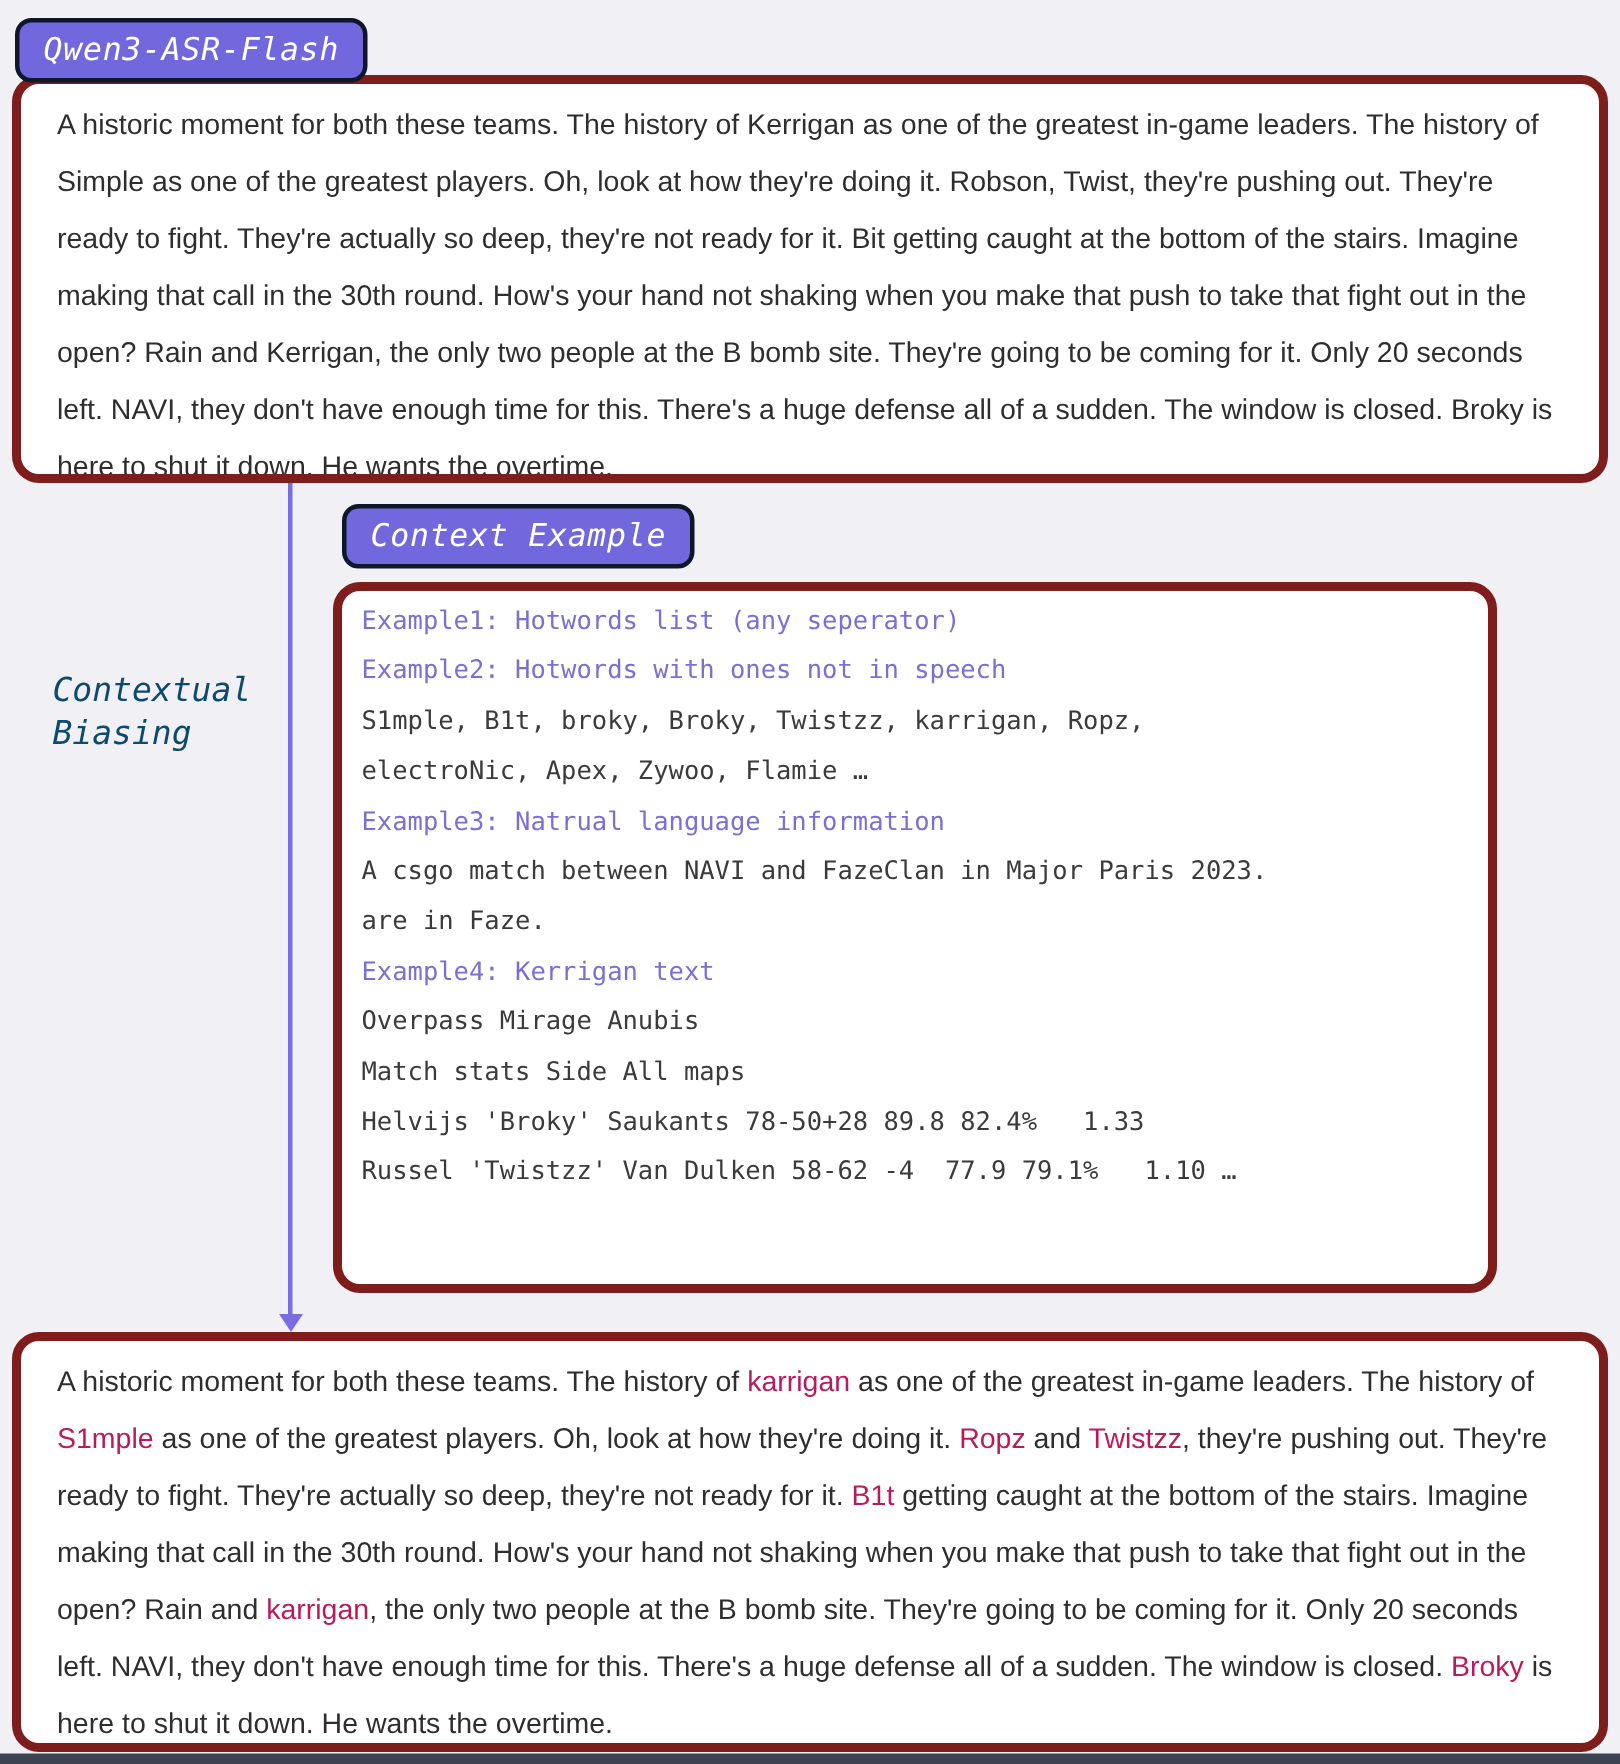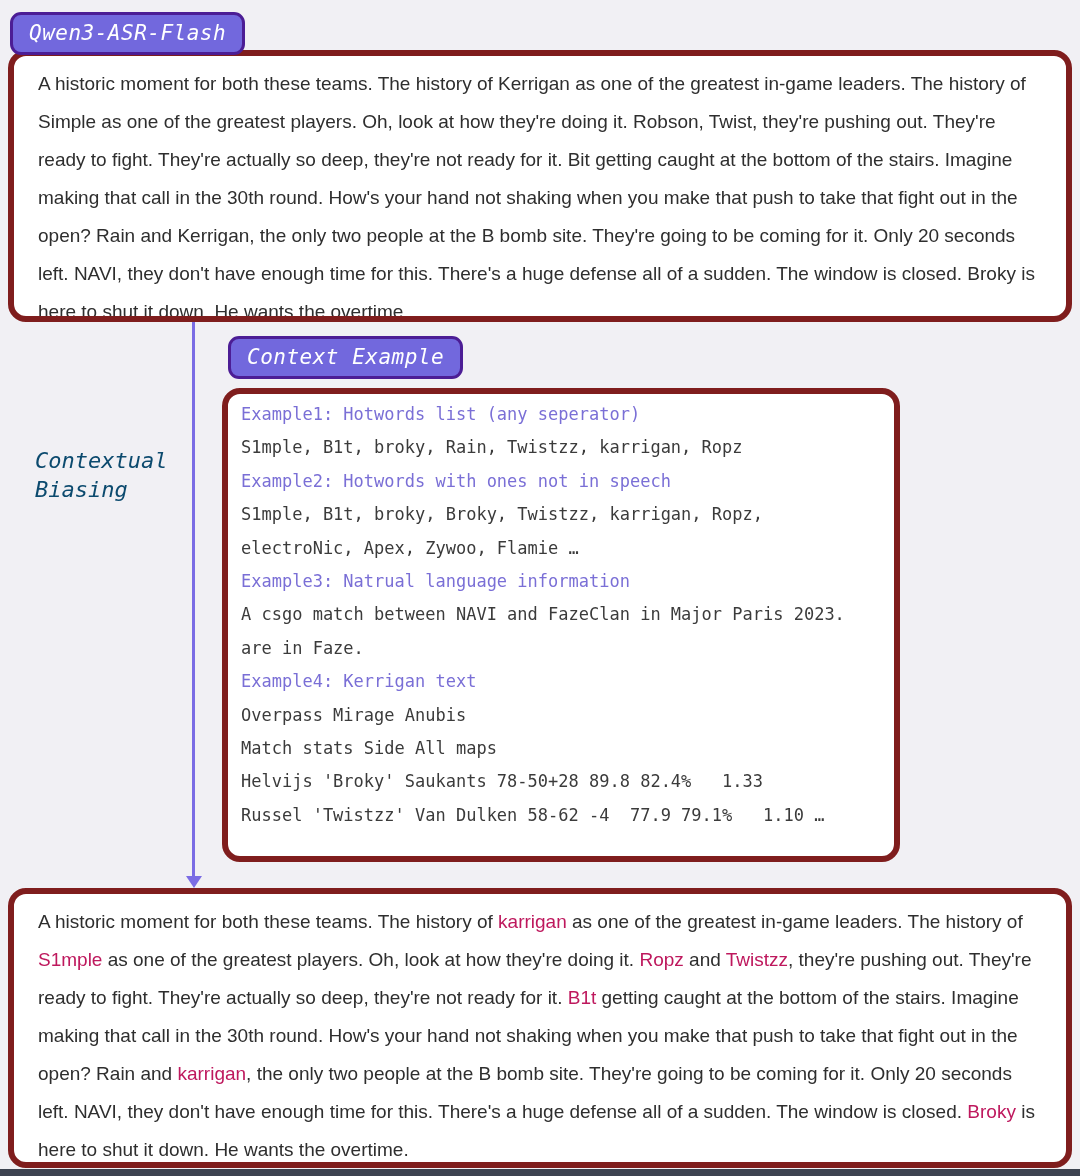--- a/index.html
+++ b/index.html
@@ -7,21 +7,21 @@
     width: 1080px; height: 1176px;
     background: #f1f0f4;
     font-family: "Liberation Sans", sans-serif;
     position: relative;
     overflow: hidden;
   }
 
   .badge {
     position: absolute;
     background: #7268dd;
-    border: 3px solid #4c1d95;
+    border: 3px solid #0f172a;
     border-radius: 11px;
     color: #ffffff;
     font-family: "DejaVu Sans Mono", monospace;
     font-style: italic;
     font-size: 21px;
     letter-spacing: 0.5px;
     padding: 6px 16px 7px;
     z-index: 3;
     white-space: nowrap;
   }
@@ -66,21 +66,21 @@
     position: absolute;
     left: 186px; top: 876px;
     width: 0; height: 0;
     border-left: 8px solid transparent;
     border-right: 8px solid transparent;
     border-top: 12px solid #7b6ce4;
     z-index: 1;
   }
 
   #ctx-badge { left: 228px; top: 336px; }
-  #ctx-panel { left: 222px; top: 388px; width: 678px; height: 474px; padding: 4px 8px 0 13px; }
+  #ctx-panel { left: 222px; top: 388px; width: 776px; height: 474px; padding: 4px 8px 0 13px; }
   .ctx-line {
     font-family: "DejaVu Sans Mono", monospace;
     font-size: 17px;
     line-height: 33.4px;
     white-space: pre;
     color: #3b3b3b;
   }
   .ctx-line.heading { color: #7a6fd6; }
 
   #out-panel { left: 8px; top: 888px; width: 1064px; height: 280px; padding: 9px 24px 0; }
@@ -109,21 +109,20 @@
 </div>
 
 <div id="arrow-line"></div>
 <div id="arrow-head"></div>
 
 <div class="badge" id="ctx-badge">Context Example</div>
 
 <div class="panel" id="ctx-panel">
   <div id="ctx-lines">
       <div class="ctx-line heading">Example1: Hotwords list (any seperator)</div>
-      <div class="ctx-line body">S1mple, B1t, broky, Rain, Twistzz, karrigan, Ropz</div>
       <div class="ctx-line heading">Example2: Hotwords with ones not in speech</div>
       <div class="ctx-line body">S1mple, B1t, broky, Broky, Twistzz, karrigan, Ropz,</div>
       <div class="ctx-line body">electroNic, Apex, Zywoo, Flamie …</div>
       <div class="ctx-line heading">Example3: Natrual language information</div>
       <div class="ctx-line body">A csgo match between NAVI and FazeClan in Major Paris 2023.</div>
       <div class="ctx-line body">are in Faze.</div>
       <div class="ctx-line heading">Example4: Kerrigan text</div>
       <div class="ctx-line body">Overpass Mirage Anubis</div>
       <div class="ctx-line body">Match stats Side All maps</div>
       <div class="ctx-line body">Helvijs 'Broky' Saukants 78-50+28 89.8 82.4%   1.33</div>

